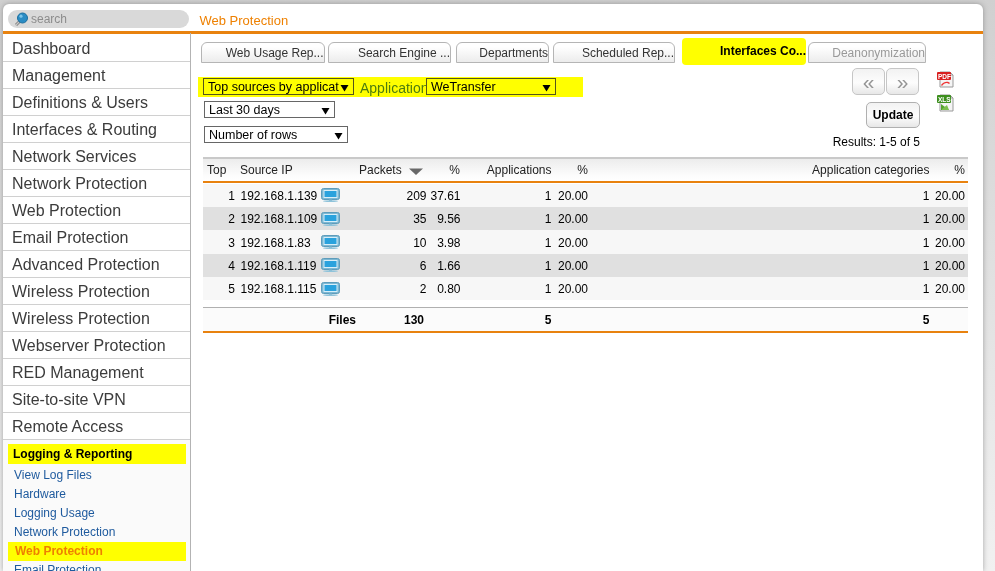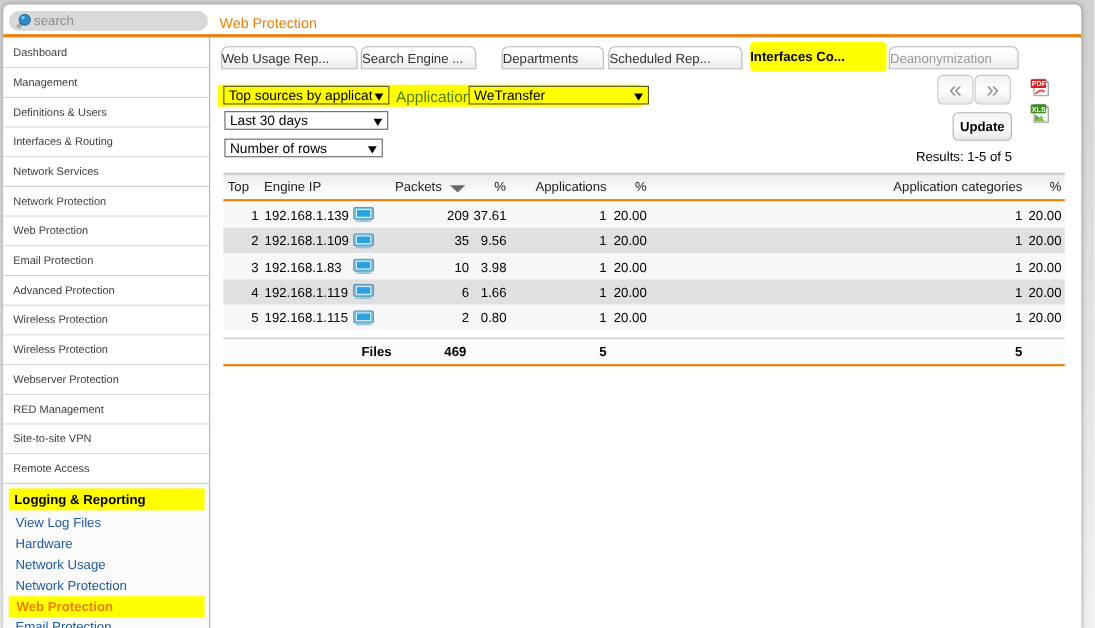--- a/index.html
+++ b/index.html
@@ -6,28 +6,28 @@
 html,body { width:995px; height:571px; overflow:hidden; }
 body { font-family:"Liberation Sans", sans-serif; background:linear-gradient(180deg,#d0d0d0 0%,#dedede 40%,#f1f1f1 100%); position:relative; }
 #win { position:absolute; left:3px; top:4px; width:980px; height:567px; background:#fff; border-radius:6px 6px 0 0; box-shadow:0 0 5px rgba(90,90,90,0.5); }
 .abs { position:absolute; }
 
 #pill { left:8px; top:10px; width:181px; height:18px; background:#d9d9d9; border-radius:9px; }
 #searchtxt { left:31px; top:12px; font-size:12px; color:#8c8c8c; }
 #title { left:199.5px; top:12.5px; font-size:13px; color:#ee8000; }
 #topline { left:3px; top:31px; width:980px; height:2.5px; background:#e8820f; }
 
-.mi { position:absolute; left:3px; width:187px; height:27px; line-height:27px; border-bottom:1px solid #d0d0d0; color:#3c3c3c; font-size:10px; padding-left:9px; background:#fff; }
+.mi { position:absolute; left:3px; width:187px; height:27px; line-height:27px; border-bottom:1px solid #d0d0d0; color:#3c3c3c; font-size:16px; padding-left:9px; background:#fff; }
 #subarea { left:3px; top:439px; width:187px; height:132px; background:#fafafa; }
 #logrep { z-index:2; left:8px; top:444px; width:178px; height:20px; line-height:20px; background:#ffff00; font-weight:bold; font-size:12px; color:#000; padding-left:5px; }
 .smi { position:absolute; z-index:2; left:14px; height:19px; line-height:19px; font-size:12px; color:#1e5a9e; }
 #smi-active { z-index:2; left:8px; top:542px; width:178px; height:19px; line-height:19px; background:#ffff00; font-size:12px; font-weight:bold; color:#ee8000; padding-left:7px; }
 #divider { left:190px; top:33px; width:1px; height:538px; background:#b3b3b3; }
 
-.tab { position:absolute; top:42px; height:21px; border:1px solid #b5b5b5; border-radius:6px 6px 0 0; background:linear-gradient(180deg,#fff 20%,#ececec 100%); text-align:left; font-size:12px; color:#333; line-height:20px; }
+.tab { position:absolute; top:42px; height:21px; border:1px solid #b5b5b5; border-radius:6px 6px 0 0; background:linear-gradient(180deg,#fff 20%,#ececec 100%); text-align:right; font-size:12px; color:#333; line-height:20px; }
 .tab.active { top:38px; height:27px; background:#ffff00; font-weight:bold; color:#000; line-height:26px; border:none; border-radius:4px; }
 .tab.disabled { color:#999; }
 
 #yband { left:198px; top:76.5px; width:385px; height:20px; background:#ffff00; }
 .sel { position:absolute; height:17px; border:1px solid #55551a; font-size:12.5px; line-height:16px; padding-left:4px; color:#000; white-space:nowrap; }
 .sel .arr { position:absolute; right:4px; top:5px; width:9px; height:8px; }
 .selw { border:1px solid #666; background:#fff; }
 #applbl { left:360px; top:80px; font-size:14px; color:#4d7c0f; }
 
 .btn { position:absolute; border:1px solid #c6c6c6; border-radius:5px; background:linear-gradient(180deg,#f2f2f2 0%,#fdfdfd 55%,#e7e7e7 100%); text-align:center; }
@@ -70,43 +70,43 @@
 <div class="mi" style="top:224px">Email Protection</div>
 <div class="mi" style="top:251px">Advanced Protection</div>
 <div class="mi" style="top:278px">Wireless Protection</div>
 <div class="mi" style="top:305px">Wireless Protection</div>
 <div class="mi" style="top:332px">Webserver Protection</div>
 <div class="mi" style="top:359px">RED Management</div>
 <div class="mi" style="top:386px">Site-to-site VPN</div>
 <div class="mi" style="top:413px">Remote Access</div>
 <div class="smi" style="top:466px">View Log Files</div>
 <div class="smi" style="top:485px">Hardware</div>
-<div class="smi" style="top:504px">Network Usage</div>
+<div class="smi" style="top:504px">Logging Usage</div>
 <div class="smi" style="top:523px">Network Protection</div>
 <div class="smi" style="top:561px">Email Protection</div>
 <div class="abs" id="divider"></div>
 <div class="abs" id="logrep">Logging &amp; Reporting</div>
 <div class="abs" id="smi-active">Web Protection</div>
 
 <div class="tab" style="left:200.5px;width:124px;">Web Usage Rep...</div>
-<div class="tab" style="left:328px;width:105px;">Search Engine ...</div>
+<div class="tab" style="left:328px;width:123px;">Search Engine ...</div>
 <div class="tab" style="left:456px;width:93px;">Departments</div>
 <div class="tab" style="left:553px;width:122px;">Scheduled Rep...</div>
 <div class="tab active" style="left:682px;width:124px;">Interfaces Co...</div>
 <div class="tab disabled" style="left:808px;width:118px;">Deanonymization</div>
 
 <div class="abs" id="yband"></div>
 <div class="sel" style="left:203px;top:78px;width:151px;background:#ffff00;">Top sources by applicat<svg class="arr" viewBox="0 0 9 8">
       <polygon points="0.5,1 8.5,1 4.5,7.5" fill="#000"></polygon>
     </svg></div>
 <div class="abs" id="applbl">Application:</div>
-<div class="sel" style="left:426px;top:78px;width:164px;background:#ffff00;">WeTransfer<svg class="arr" viewBox="0 0 9 8">
-      <polygon points="0.5,1 8.5,1 4.5,7.5" fill="#000"></polygon>
-    </svg></div>
-<div class="sel selw" style="left:204px;top:101px;width:149px;">Last 30 days<svg class="arr" viewBox="0 0 9 8">
+<div class="sel" style="left:426px;top:78px;width:130px;background:#ffff00;">WeTransfer<svg class="arr" viewBox="0 0 9 8">
+      <polygon points="0.5,1 8.5,1 4.5,7.5" fill="#000"></polygon>
+    </svg></div>
+<div class="sel selw" style="left:204px;top:101px;width:131px;">Last 30 days<svg class="arr" viewBox="0 0 9 8">
       <polygon points="0.5,1 8.5,1 4.5,7.5" fill="#000"></polygon>
     </svg></div>
 <div class="sel selw" style="left:204px;top:126px;width:144px;">Number of rows<svg class="arr" viewBox="0 0 9 8">
       <polygon points="0.5,1 8.5,1 4.5,7.5" fill="#000"></polygon>
     </svg></div>
 
 <div class="btn" id="prev">«</div>
 <div class="btn" id="next">»</div>
 <div class="btn" id="update">Update</div>
 <div class="abs" id="results">Results: 1-5 of 5</div>
@@ -123,21 +123,21 @@
 <path d="M14 1 l3 3 h-3 z" fill="#ddd" stroke="#999" stroke-width="0.8"></path>
 <rect x="1" y="1" width="14" height="8" rx="1" fill="#3d8f1e"></rect>
 <text x="2" y="7.5" font-family="Liberation Sans" font-size="6.5" font-weight="bold" fill="#fff">XLS</text>
 <path d="M5 10 l8 6 h-8 z" fill="#55a32f"></path>
 <path d="M6 15 l5 -4 l2 5 h-7 z" fill="#7cbf4e"></path>
 </svg>
 
 <div class="hline" style="top:157px;height:2px;background:#c9c9c9"></div>
 <div class="hline" style="top:159px;height:22px;background:linear-gradient(180deg,#ececec 0%,#fbfbfb 70%,#ffffff 100%)"></div>
 <div class="hcell" style="left:207px;top:163px">Top</div>
-<div class="hcell" style="left:240px;top:163px">Engine IP</div>
+<div class="hcell" style="left:240px;top:163px">Source IP</div>
 <div class="hcell" style="left:359px;top:163px">Packets</div>
 <svg class="abs" style="left:408.5px;top:167.5px" width="15" height="8">
     <polygon points="0,0.5 14,0.5 7,7" fill="#686868"></polygon>
   </svg>
 <div class="hcell rnum" style="right:535px;top:163px;width:40px">%</div>
 <div class="hcell rnum" style="right:443.5px;top:163px;width:90px">Applications</div>
 <div class="hcell rnum" style="right:407px;top:163px;width:30px">%</div>
 <div class="hcell rnum" style="right:65.5px;top:163px;width:160px">Application categories</div>
 <div class="hcell rnum" style="right:30px;top:163px;width:30px">%</div>
 <div class="hline" style="top:181px;height:2px;background:#e8820f"></div>
@@ -217,16 +217,16 @@
 </svg>
 <div class="cell rnum" style="right:568.5px;top:282.1px;width:40px">2</div>
 <div class="cell rnum" style="right:534.5px;top:282.1px;width:44px">0.80</div>
 <div class="cell rnum" style="right:443.5px;top:282.1px;width:30px">1</div>
 <div class="cell rnum" style="right:407px;top:282.1px;width:44px">20.00</div>
 <div class="cell rnum" style="right:65.5px;top:282.1px;width:30px">1</div>
 <div class="cell rnum" style="right:30px;top:282.1px;width:44px">20.00</div>
 <div class="hline" style="top:306.5px;height:1px;background:#b0b0b0"></div>
 <div class="trow" style="top:307.5px;height:23px;background:#fbfbfb"></div>
 <div class="tcell rnum" style="right:639px;top:313px;width:60px">Files</div>
-<div class="tcell rnum" style="right:571px;top:313px;width:40px">469</div>
+<div class="tcell rnum" style="right:571px;top:313px;width:40px">130</div>
 <div class="tcell rnum" style="right:443.5px;top:313px;width:30px">5</div>
 <div class="tcell rnum" style="right:65.5px;top:313px;width:30px">5</div>
 <div class="hline" style="top:330.5px;height:2px;background:#e8820f"></div>
 
 </body></html>

